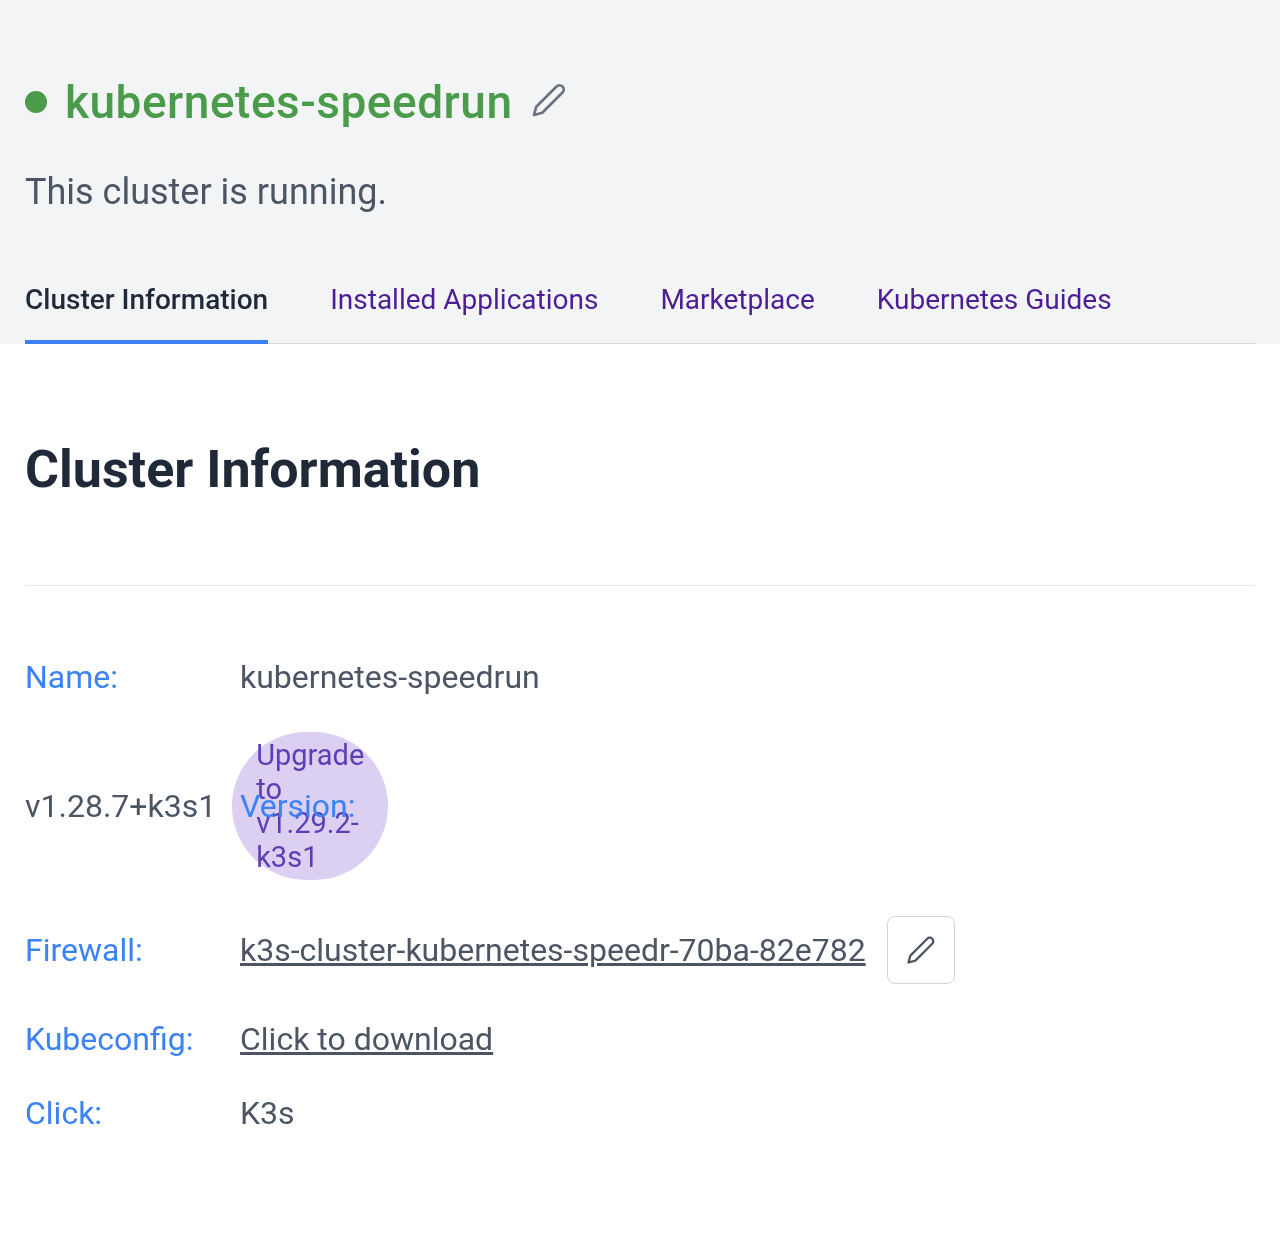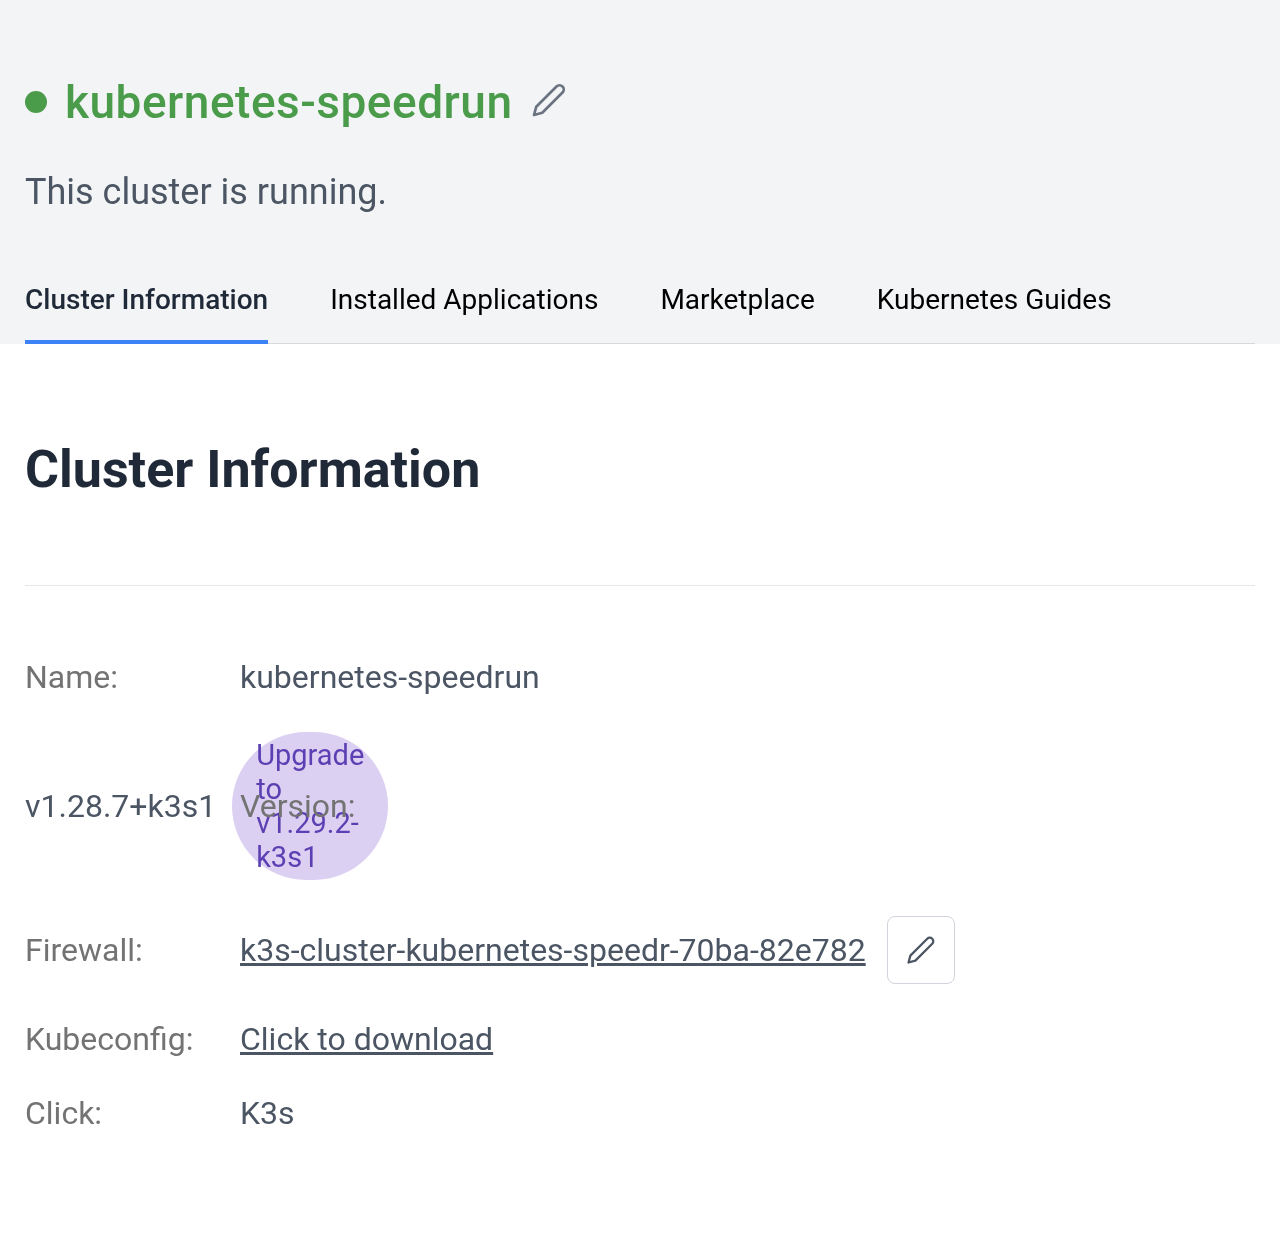--- a/index.html
+++ b/index.html
@@ -47,21 +47,21 @@
       color: #4b5563;
       margin-bottom: 58px;
     }
     .tabs {
       display: flex;
       gap: 62px;
       border-bottom: 1px solid #d5d8dd;
     }
     .tab {
       font-size: 28px;
-      color: #000000;
+      color: #4c1d95;
       padding: 12px 0 24px 0;
       cursor: pointer;
       border-bottom: 4px solid transparent;
       margin-bottom: -1px;
     }
     .tab.active {
       color: #1f2937;
       font-weight: 500;
       border-bottom-color: #3b82f6;
     }
@@ -81,21 +81,21 @@
       margin-bottom: 72px;
     }
     .info-table {
       display: grid;
       grid-template-columns: 215px 1fr;
       row-gap: 36px;
       font-size: 32px;
       align-items: center;
     }
     .info-label {
-      color: #737373;
+      color: #3b82f6;
     }
     .info-value {
       color: #4b5563;
       display: flex;
       align-items: center;
       gap: 16px;
     }
     .upgrade-badge {
       background: #d2c4efcc;
       color: #5b3fb3;

